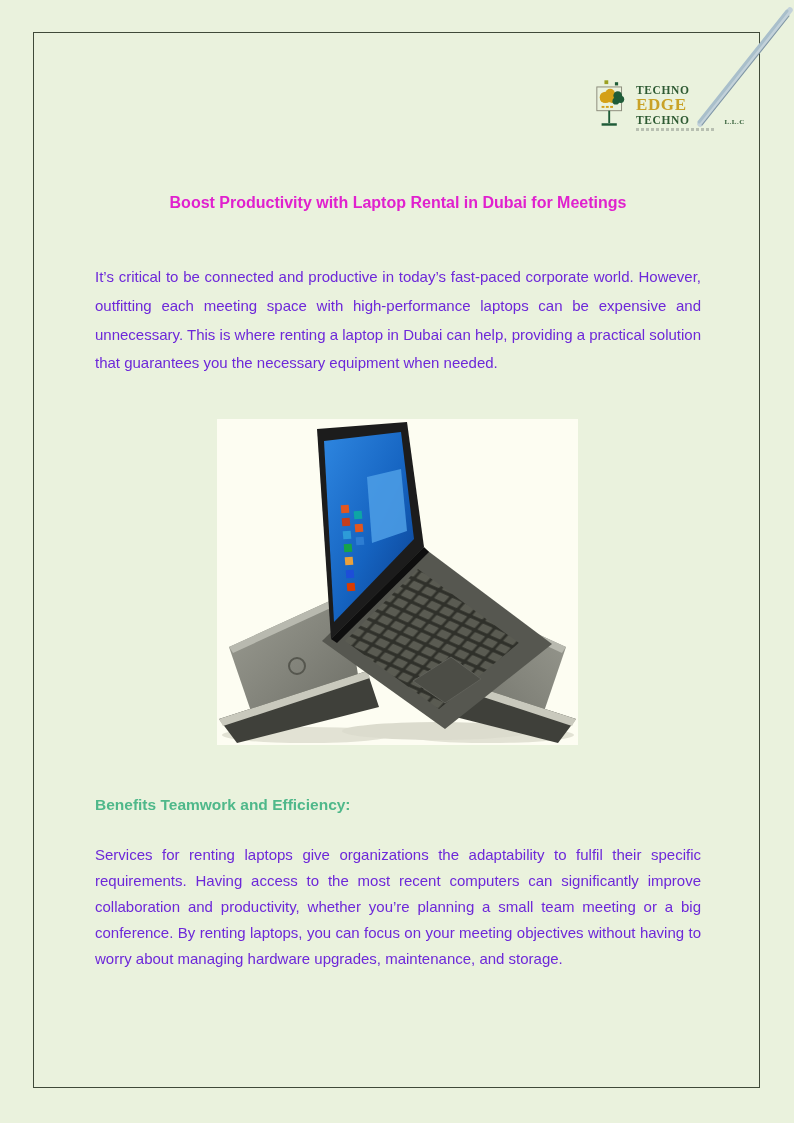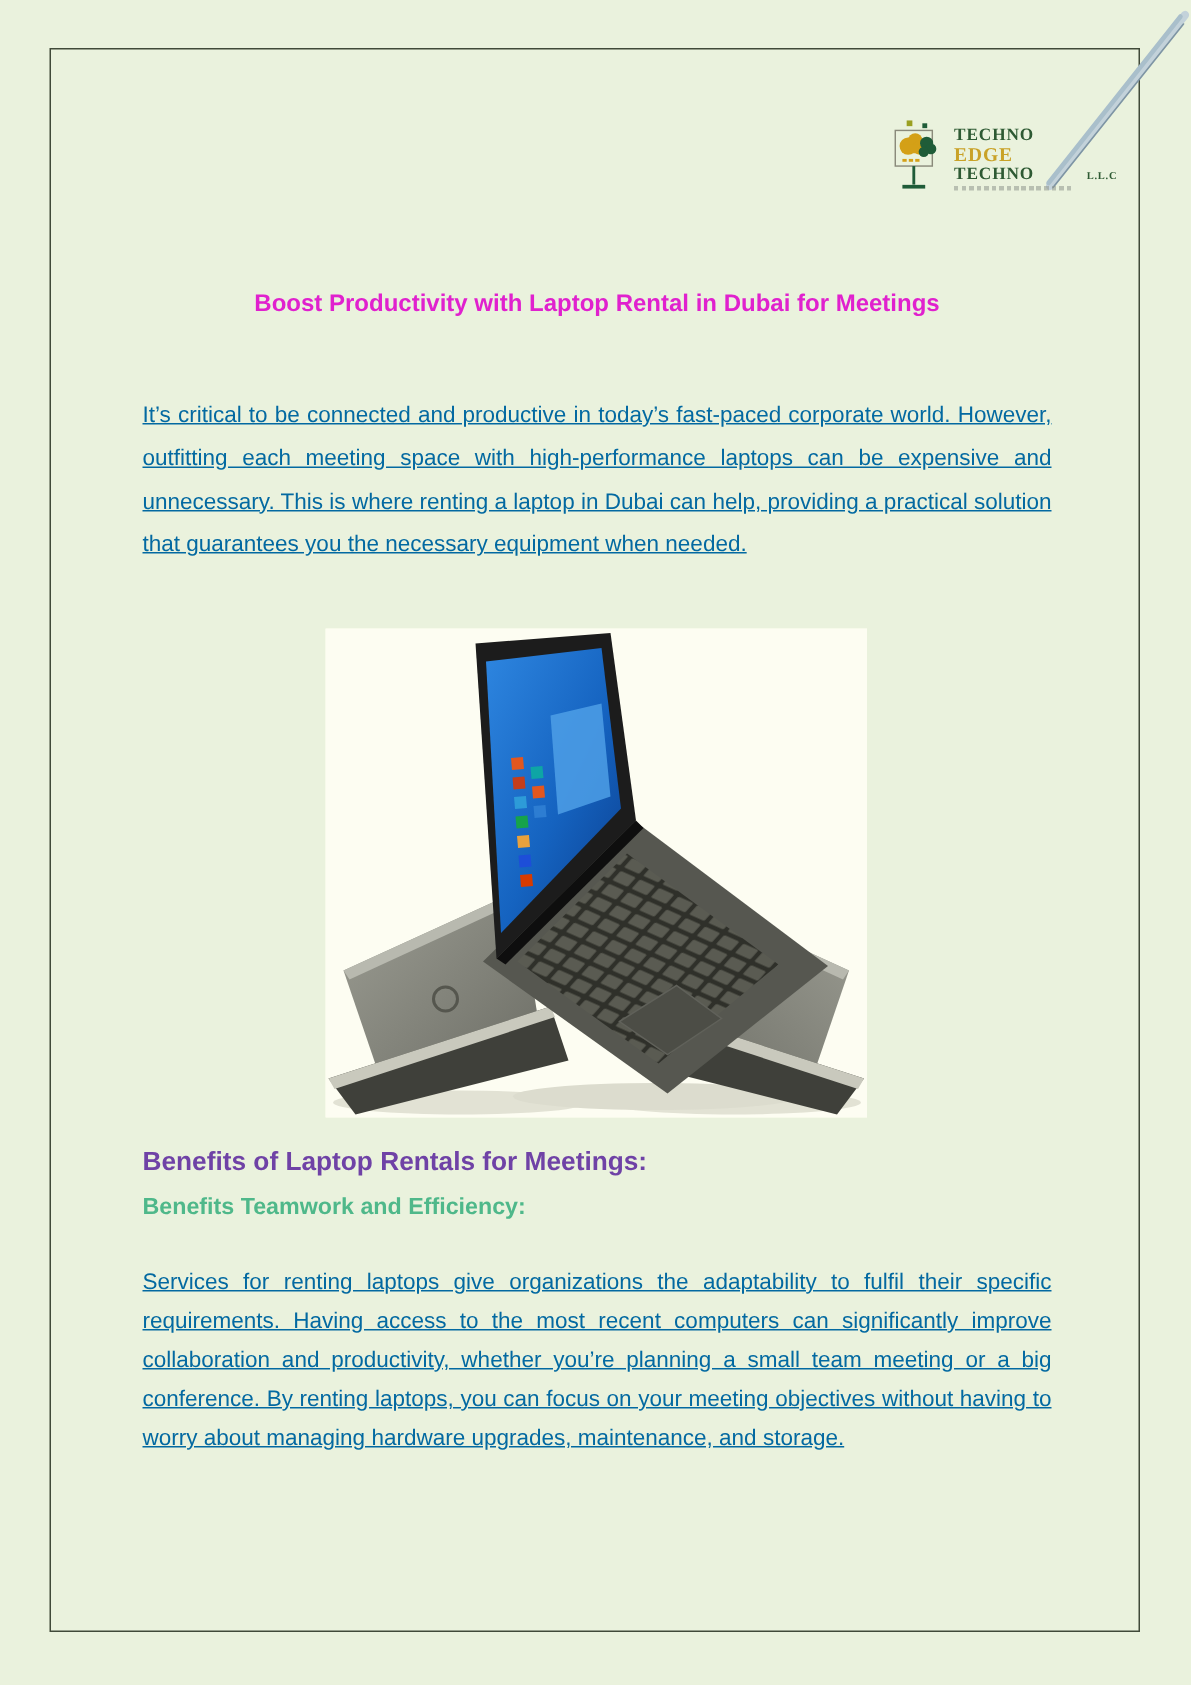--- a/index.html
+++ b/index.html
@@ -21,40 +21,39 @@
     pointer-events:none;
   }
   
   .logo{
     position:absolute;left:594px;top:78px;width:150px;height:58px;
     display:flex;align-items:flex-start;gap:4px;
   }
   .logo-icon{width:38px;height:54px;flex:0 0 auto;}
   .logo-text{display:flex;flex-direction:column;line-height:1.05;padding-top:6px;}
   .logo-text .w1{font-family:"Liberation Serif", serif;font-weight:bold;font-size:11.5px;letter-spacing:.6px;color:#2E5A33;}
-  .logo-text .w2{font-family:"Liberation Serif", serif;font-weight:bold;font-size:13px;letter-spacing:.6px;color:#C9A227;}
+  .logo-text .w2{font-family:"Liberation Serif", serif;font-weight:bold;font-size:17px;letter-spacing:.6px;color:#C9A227;}
   .logo-text .w3{font-family:"Liberation Serif", serif;font-weight:bold;font-size:11.5px;letter-spacing:.6px;color:#2E5A33;}
   .logo-text .suffix{font-size:7px;font-weight:bold;color:#2E5A33;margin-left:3px;letter-spacing:.5px;padding-left:32px;}
   .logo-tagline{
     margin-top:2px;width:78px;height:3px;opacity:.55;
     background:repeating-linear-gradient(90deg,#8f968d 0 3px,transparent 3px 5px);
   }
   
   .page-title{
     position:absolute;left:95px;top:188px;width:606px;margin:0;
     text-align:center;
     color:#E021CE;
     font-size:16px;font-weight:bold;line-height:29px;
   }
   .page-title-inner{display:inline-block;max-width:580px;}
   .para{
     position:absolute;left:95px;width:606px;margin:0;
-    color:#0369a1;font-size:15px;
+    color:#6d28d9;font-size:15px;
     text-align:justify;
-    text-decoration:underline;
   }
   .para-1{top:263px;line-height:28.8px;}
   .para-2{top:842px;line-height:26px;}
   .laptops-photo{
     position:absolute;left:217px;top:419px;width:361px;height:326px;margin:0;
     background:#FDFDF2;
   }
   .laptops-photo svg{display:block;width:100%;height:100%;}
   .section-heading{
     position:absolute;left:95px;top:762px;width:606px;margin:0;
@@ -165,18 +164,17 @@
         <rect x="130" y="164" width="8" height="8" fill="#D83B01" transform="rotate(-5 134 168)"></rect>
         <rect x="137" y="92" width="8" height="8" fill="#0EA5A5" transform="rotate(-5 141 96)"></rect>
         <rect x="138" y="105" width="8" height="8" fill="#E2571F" transform="rotate(-5 142 109)"></rect>
         <rect x="139" y="118" width="8" height="8" fill="#2D7DD2" transform="rotate(-5 143 122)"></rect>
       </g>
 
       <polygon points="114,220 207,128 212,133 120,224" fill="#0E0E0E"></polygon>
     </svg>
   </figure>
 
-  <h2 class="section-heading">Benefits of Laptop Rentals for Meetings:</h2>
   <h3 class="subsection-heading">Benefits Teamwork and Efficiency:</h3>
 
   <p class="para para-2">Services for renting laptops give organizations the adaptability to fulfil their specific requirements. Having access to the most recent computers can significantly improve collaboration and productivity, whether you’re planning a small team meeting or a big conference. By renting laptops, you can focus on your meeting objectives without having to worry about managing hardware upgrades, maintenance, and storage.</p>
 
 </div>
 
 </body></html>

